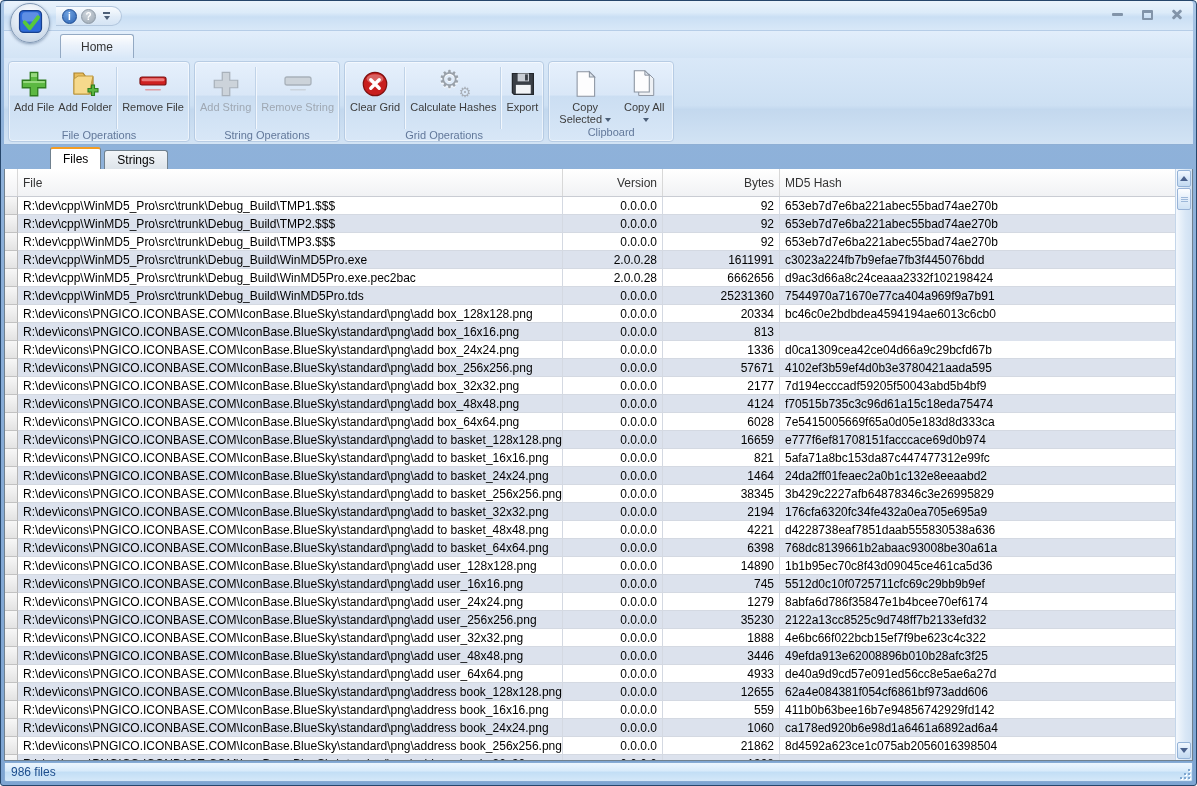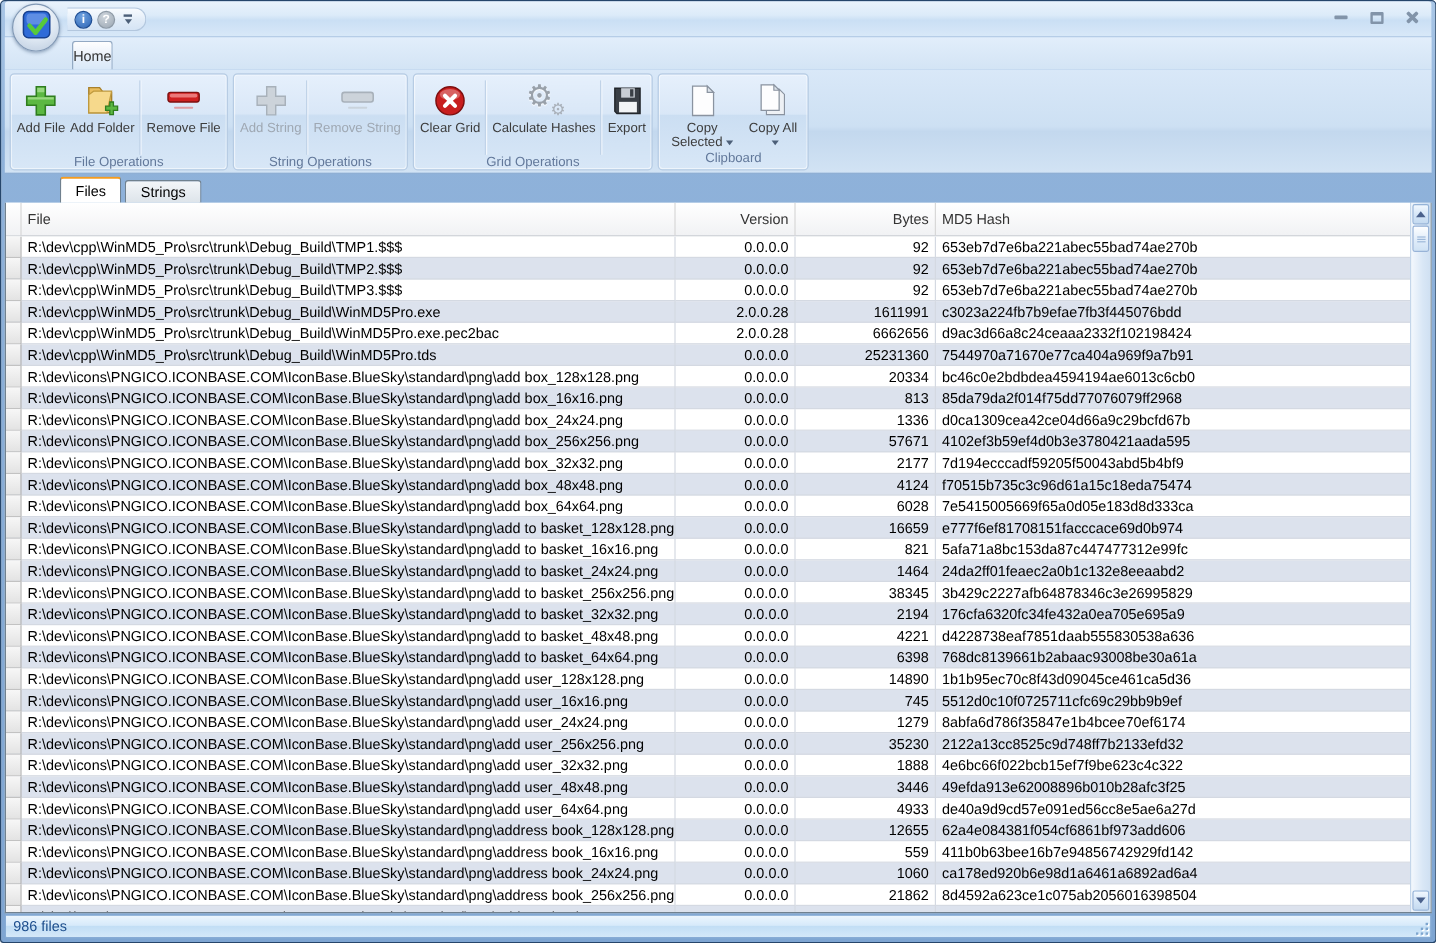--- a/index.html
+++ b/index.html
@@ -38,21 +38,21 @@
   .wc-min .g { width:11px; height:3px; background:#8294a9; border-radius:1px; }
   .wc-max .g { width:11px; height:10px; border:2px solid #8294a9; border-top-width:3px; border-radius:1px; }
   .wc-close { position:relative; }
   .wc-close .g1,.wc-close .g2 { position:absolute; left:2px; top:5px; width:12px; height:3px;
                                 background:#8294a9; border-radius:1px; }
   .wc-close .g1 { transform:rotate(45deg); } .wc-close .g2 { transform:rotate(-45deg); }
 
   
   .tabrow { height:27px; flex:0 0 auto; position:relative;
             background:linear-gradient(180deg,#e2eefb,#d3e4f5); }
-  .ribbon-tab { position:absolute; left:56px; bottom:0; height:24px; padding:0 0;
+  .ribbon-tab { position:absolute; left:56px; bottom:0; height:24px; padding:0 20px;
                 font-size:12px; color:#333; display:flex; align-items:center;
                 background:linear-gradient(180deg,#fefefe,#ebf2fb 45%,#d9e8f8);
                 border:1px solid #93a9c3; border-bottom:none; border-radius:3px 3px 0 0;margin-top:28px; }
 
   
   .ribbon { height:87px; flex:0 0 auto; padding:2px 2px 1px;
             background:linear-gradient(180deg,#d9e8f8 0,#cde0f3 55%,#c3d8ee 60%,#d2e3f4 100%);
             border-bottom:1px solid #8fafd4; display:flex; align-items:stretch; }
   .rgroup { display:flex; flex-direction:column; margin:1px 2px; border:1px solid #b7cce4;
             border-radius:4px; background:linear-gradient(180deg,#e6f0fc 0,#d9e7f7 42%,#cbdef2 43%,#d8e7f7 100%);
@@ -360,21 +360,20 @@
               <div class="cell cell-file">R:\dev\icons\PNGICO.ICONBASE.COM\IconBase.BlueSky\standard\png\add box_128x128.png</div>
               <div class="cell cell-ver">0.0.0.0</div>
               <div class="cell cell-bytes">20334</div>
               <div class="cell cell-hash">bc46c0e2bdbdea4594194ae6013c6cb0</div>
             </div>
             <div class="trow alt">
               <div class="cell cell-rowhdr"></div>
               <div class="cell cell-file">R:\dev\icons\PNGICO.ICONBASE.COM\IconBase.BlueSky\standard\png\add box_16x16.png</div>
               <div class="cell cell-ver">0.0.0.0</div>
               <div class="cell cell-bytes">813</div>
-              <div class="cell cell-hash">85da79da2f014f75dd77076079ff2968</div>
             </div>
             <div class="trow">
               <div class="cell cell-rowhdr"></div>
               <div class="cell cell-file">R:\dev\icons\PNGICO.ICONBASE.COM\IconBase.BlueSky\standard\png\add box_24x24.png</div>
               <div class="cell cell-ver">0.0.0.0</div>
               <div class="cell cell-bytes">1336</div>
               <div class="cell cell-hash">d0ca1309cea42ce04d66a9c29bcfd67b</div>
             </div>
             <div class="trow alt">
               <div class="cell cell-rowhdr"></div>

